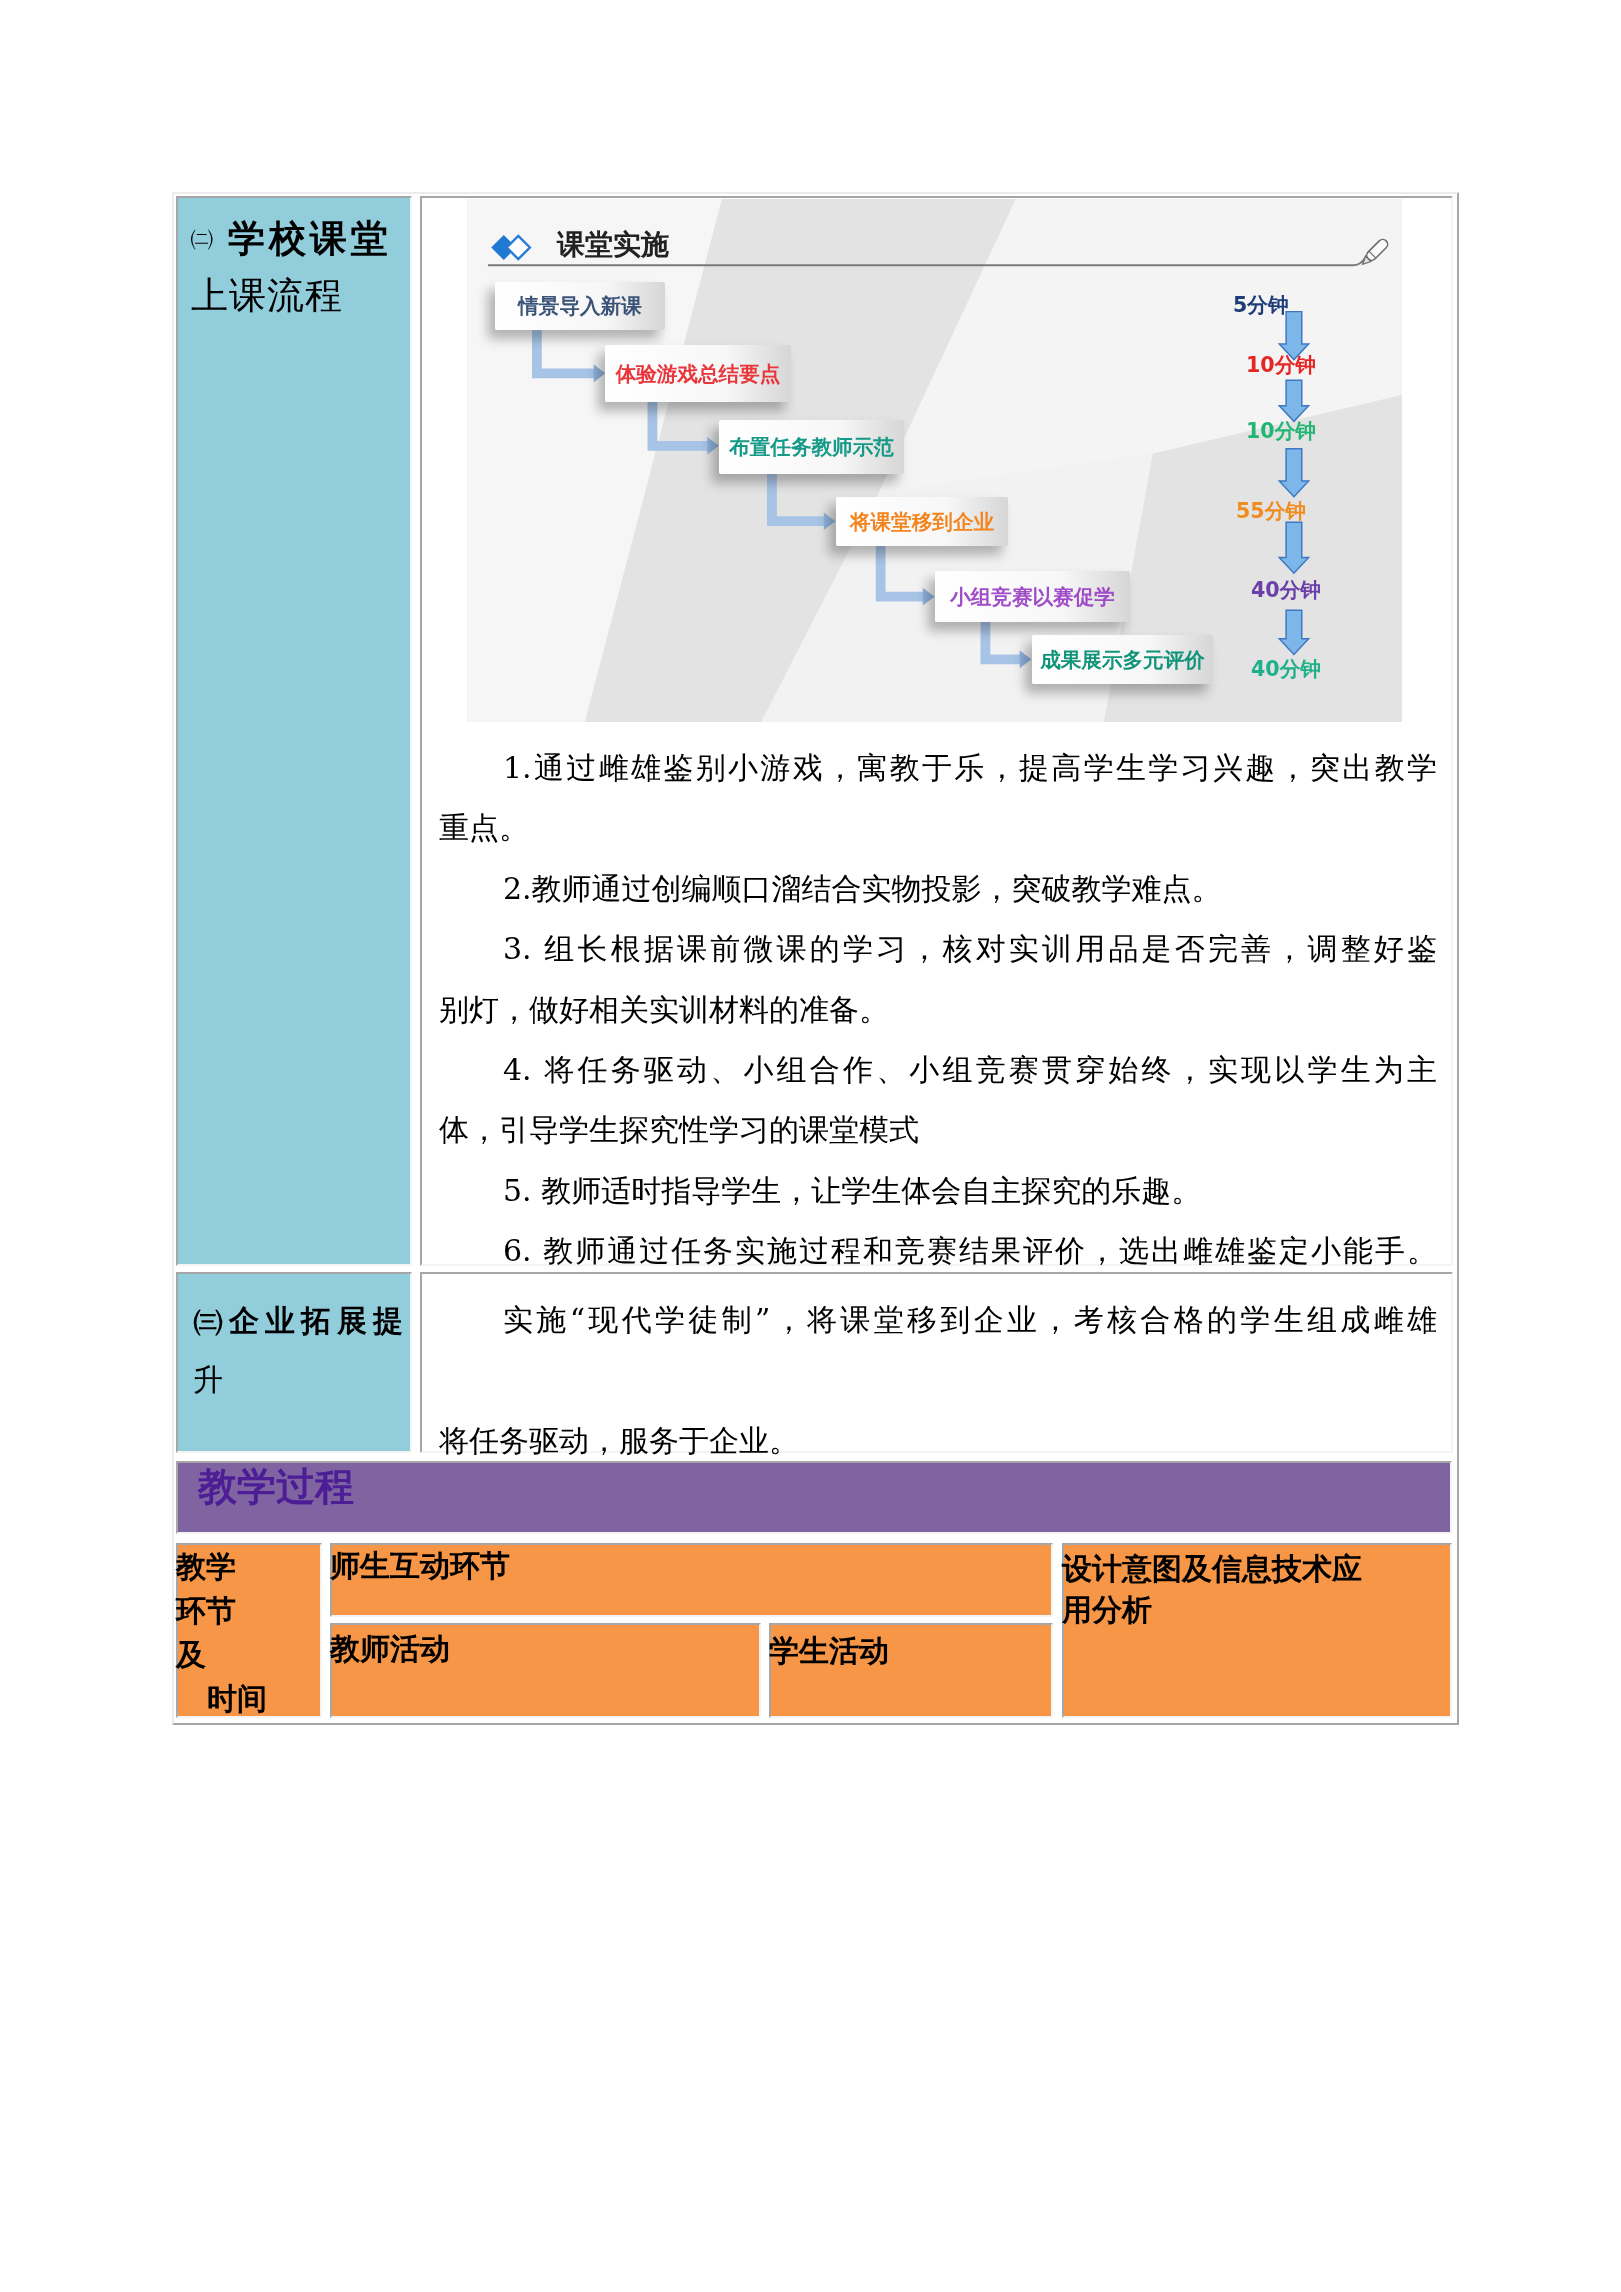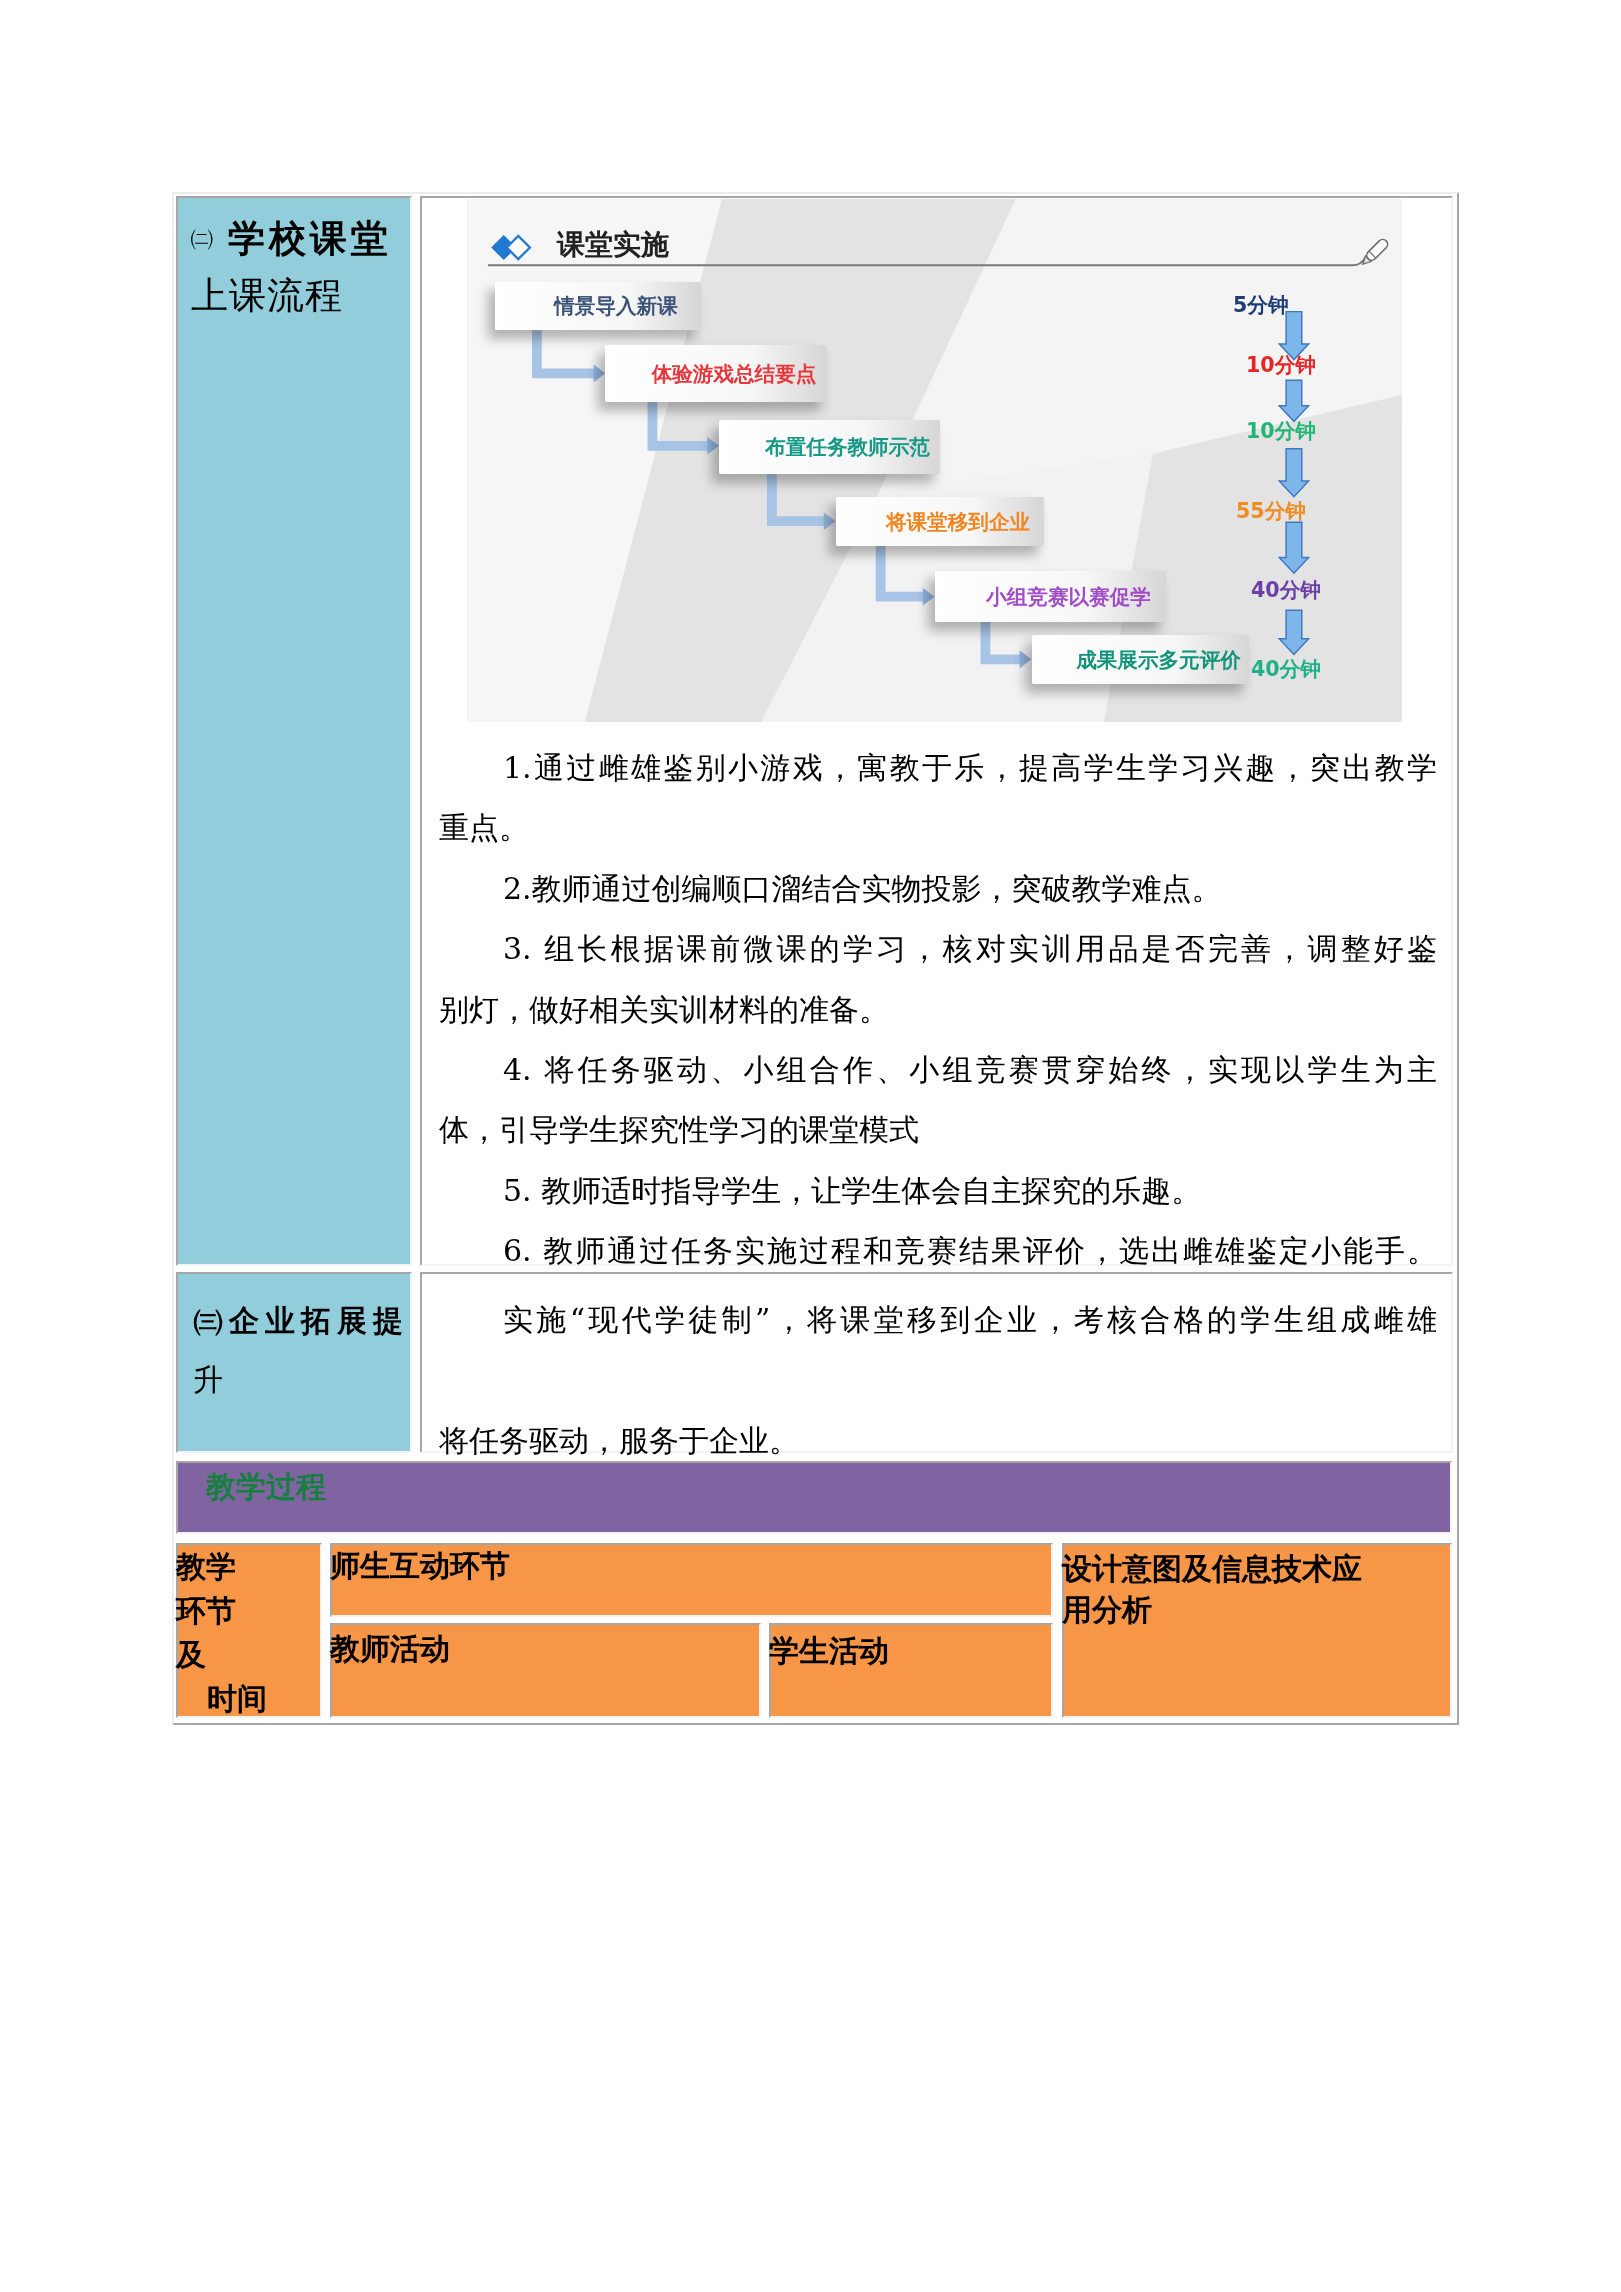--- a/index.html
+++ b/index.html
@@ -28,21 +28,21 @@
   
   #diagram { position: absolute; left: 467px; top: 199px; width: 935px; height: 523px;
              background: #ebebeb; overflow: hidden; }
   .d-title { position: absolute; left: 90px; top: 29px; height: 33px; line-height: 33px;
              font-family: "DejaVu Sans", "Liberation Sans", sans-serif; font-weight: bold;
              font-size: 28px; color: #222; white-space: nowrap; }
   .step { position: absolute; display: flex; align-items: center; justify-content: center;
           background: linear-gradient(90deg, #ffffff 0%, #f7f7f7 65%, #d6d6d6 100%);
           box-shadow: -6.9px 8.8px 11.8px rgba(0,0,0,0.28); border-radius: 2px;
           font-family: "DejaVu Sans", "Liberation Sans", sans-serif; font-weight: bold;
-          font-size: 20.6px; white-space: nowrap; padding-left: 36px; }
+          font-size: 20.6px; white-space: nowrap; }
   .dur { position: absolute; width: 108px; height: 27.4px; line-height: 27.4px; text-align: left;
          font-family: "DejaVu Sans", "Liberation Sans", sans-serif; font-weight: bold;
          font-size: 20.6px; white-space: nowrap; }
 </style>
 </head>
 <body>
 
 <div id="page">
 
   <div class="abs frame" style="left:172px; top:192px; width:1287px; height:1533px;"></div>
@@ -138,21 +138,21 @@
   <div class="abs label-sans" style="left:193px; top:1300px; width:210px; font-size:30px; line-height:41px; text-align:justify; text-align-last:justify; white-space:normal;">㈢企业拓展提</div>
   <div class="abs label-sans" style="left:193px; top:1359px; font-size:30px; line-height:41px; font-weight:normal;">升</div>
 
   <div class="abs cell white" style="left:420px; top:1272px; width:1033px; height:181px;"></div>
   <div class="abs" style="left:439px; top:1290px; width:998px; height:181px;">
     <div class="line ind full" style="top:0px;">实施“现代学徒制”，将课堂移到企业，考核合格的学生组成雌雄</div>
     <div class="line" style="top:121px;">将任务驱动，服务于企业。</div>
   </div>
 
   <div class="abs cell purple" style="left:176px; top:1461px; width:1276px; height:73px;"></div>
-  <div class="abs label-sans" style="left:206px; top:1467px; font-size:30px; line-height:39px; color:#15803d;">教学过程</div>
+  <div class="abs label-sans" style="left:198px; top:1467px; font-size:39px; line-height:39px; color:#4c1d95;">教学过程</div>
 
   <div class="abs cell orange" style="left:176px; top:1543px; width:146px; height:175px;"></div>
   <div class="abs hdr" style="left:176px; top:1547px; width:146px;">教学</div>
   <div class="abs hdr" style="left:176px; top:1591px; width:146px;">环节</div>
   <div class="abs hdr" style="left:176px; top:1635px; width:146px;">及</div>
   <div class="abs hdr" style="left:176px; top:1679px; width:146px;padding-left:31px;">时间</div>
 
   <div class="abs cell orange" style="left:330px; top:1543px; width:723px; height:74px;"></div>
   <div class="abs hdr" style="left:330px; top:1546px; width:723px;">师生互动环节</div>
 

